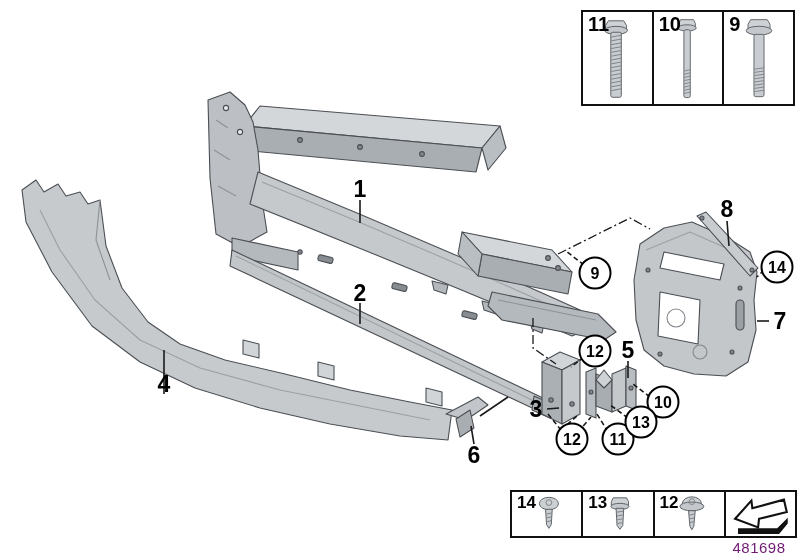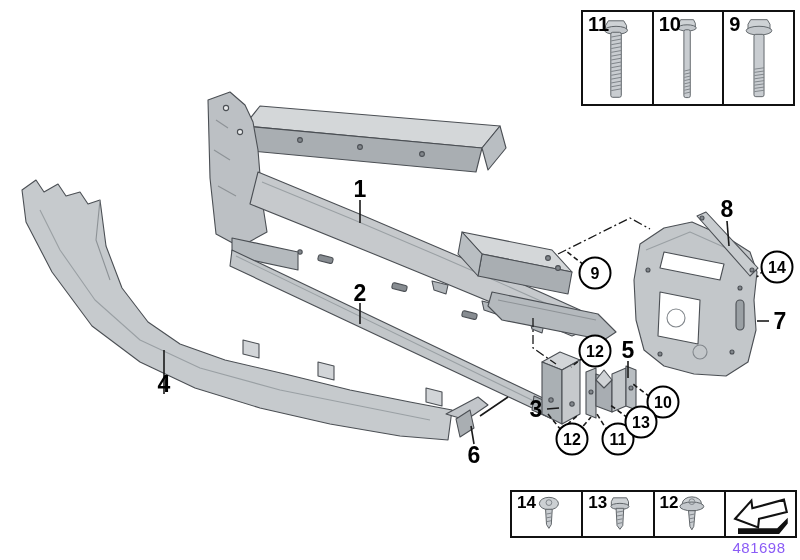--- a/index.html
+++ b/index.html
@@ -15,21 +15,21 @@
     box-sizing:border-box;z-index:6;}
   .legend .cell{position:relative;flex:1;display:flex;align-items:flex-end;
     justify-content:center;border-right:2px solid #111;}
   .legend .cell:last-child{border-right:none;}
   .legend-top{left:581px;top:10px;width:214px;height:96px;}
   .legend-bottom{left:510px;top:490px;width:287px;height:48px;}
   .cell .lbl{position:absolute;left:5px;top:1px;font-weight:700;}
   .legend-top .lbl{font-size:20px;}
   .legend-bottom .lbl{font-size:17px;}
   .pn{position:absolute;left:721px;top:539px;width:76px;text-align:center;
-      font-size:15px;color:#8b5cf6;letter-spacing:.5px;}
+      font-size:15px;color:#701a75;letter-spacing:.5px;}
 </style>
 </head>
 <body>
 
 <div class="stage">
 
   <svg class="diagram" width="800" height="560" viewBox="0 0 800 560">
 
     <g stroke="#4b4f54" stroke-width="1.1" stroke-linejoin="round">
 

